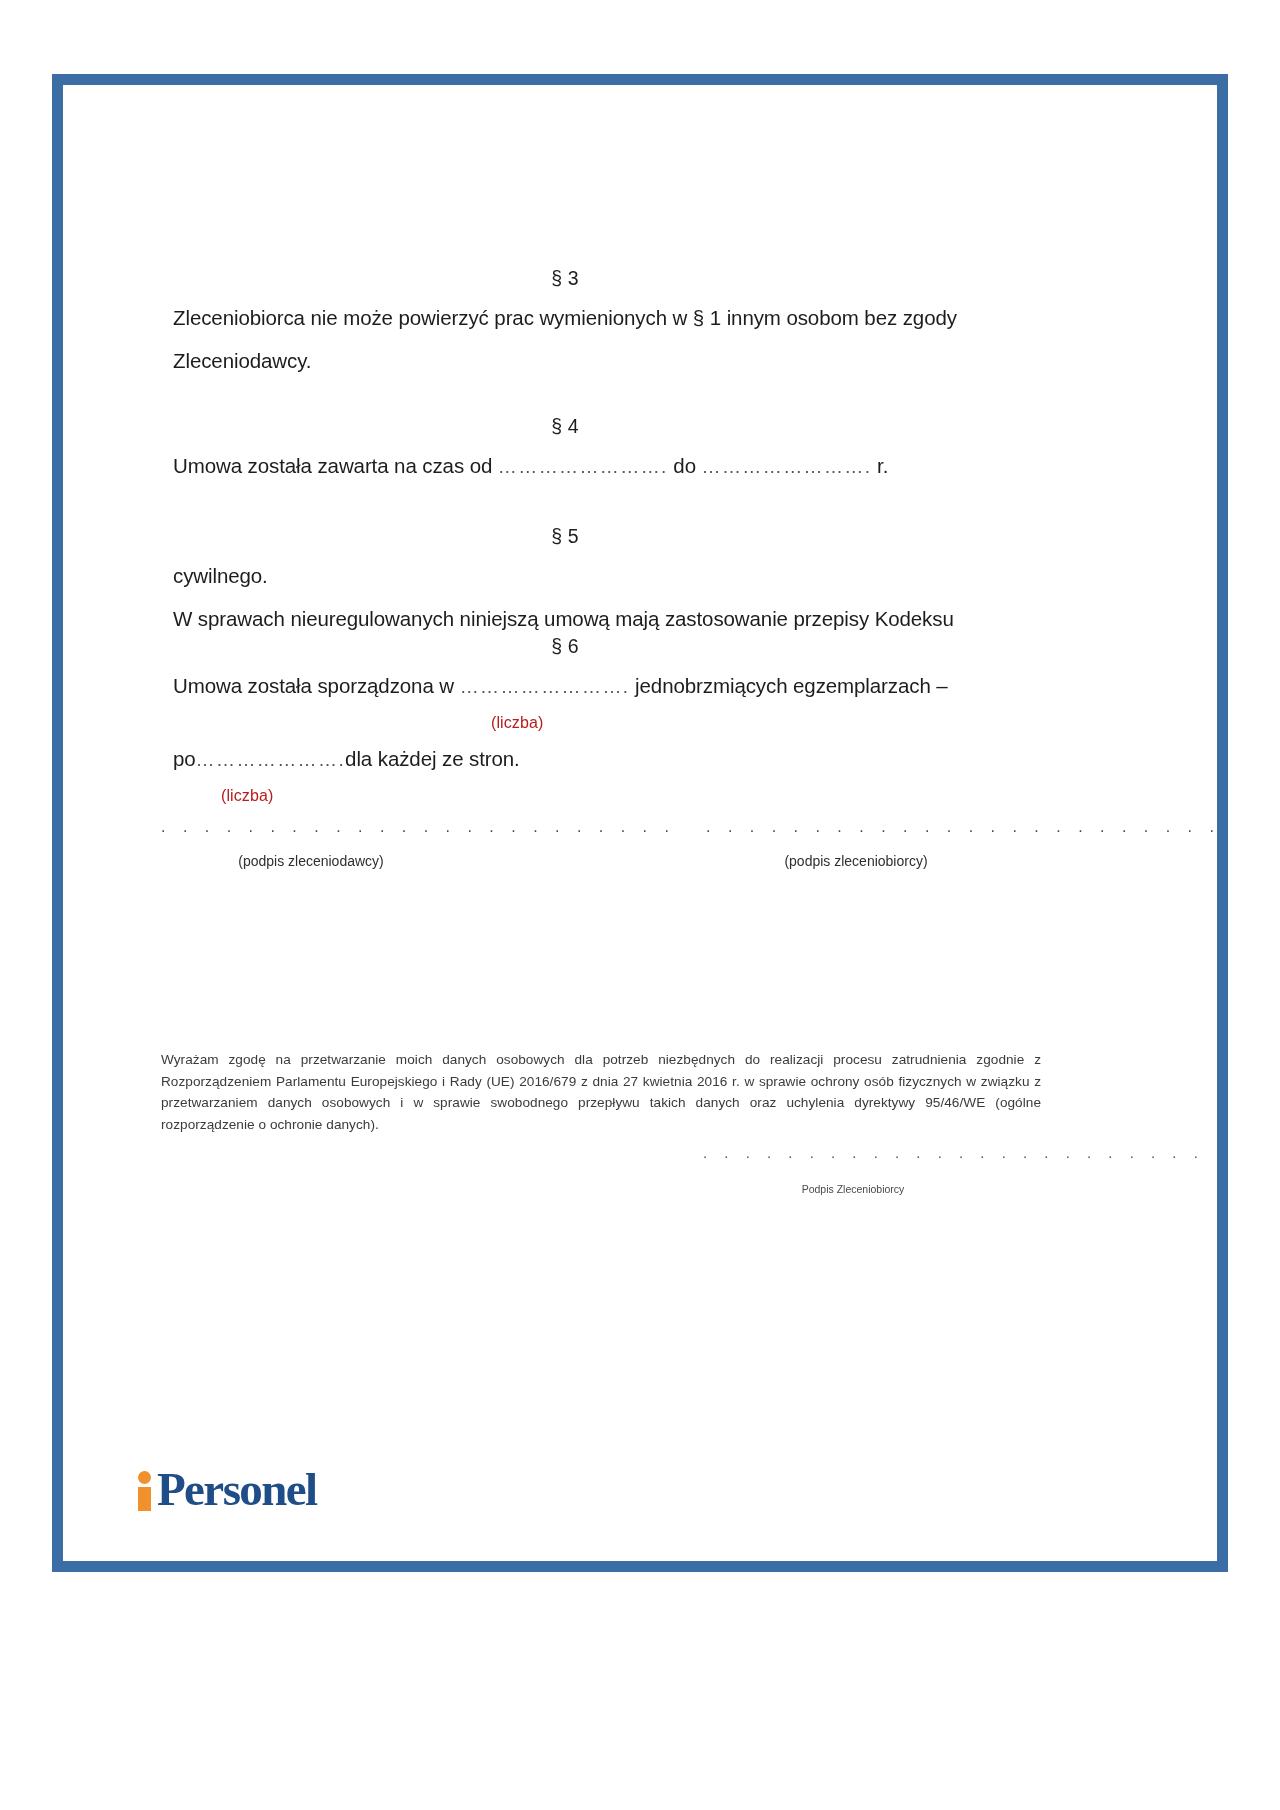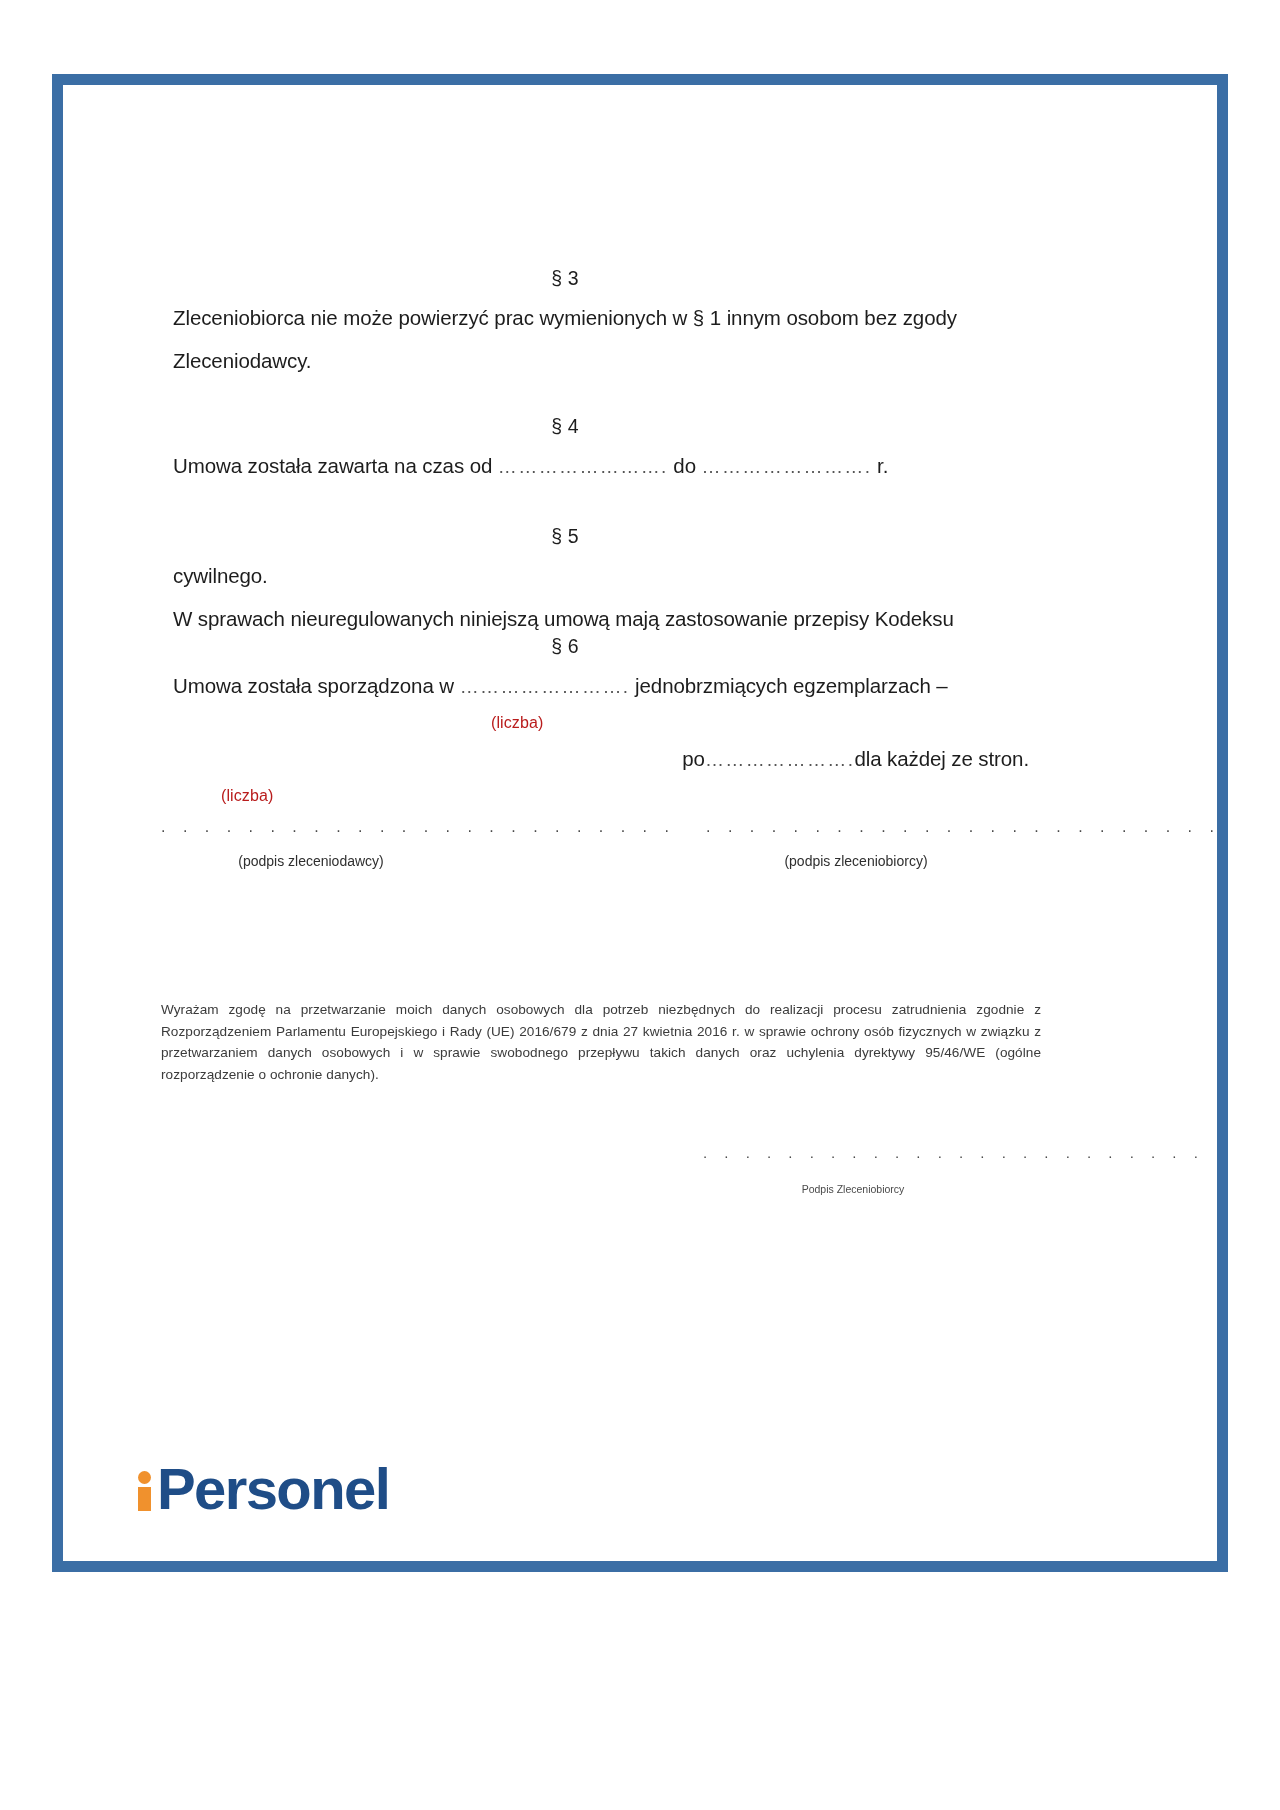--- a/index.html
+++ b/index.html
@@ -79,21 +79,21 @@
   
   #sec5 { top: 440px; }
 
   
   #sec6 { top: 550px; }
   #sec6 .hint-liczba-1 {
     display: block;
     margin-left: 330px;
     margin-top: 1px;
   }
-  #sec6 .po-line { margin-top: 11px; text-align: right; }
+  #sec6 .po-line { margin-top: 11px; }
   #sec6 .hint-liczba-2 {
     display: block;
     margin-left: 60px;
     margin-top: 1px;
   }
 
   
   #signature-row {
     position: absolute;
     left: 98px;
@@ -121,21 +121,21 @@
     font-size: 14px;
     color: #2f2f2f;
     margin-top: 18px;
     letter-spacing: 0px;
   }
 
   
   #consent {
     position: absolute;
     left: 98px;
-    top: 914px;
+    top: 964px;
     width: 880px;
     text-align: justify;
     font-size: 13.6px;
     line-height: 21.5px;
     color: #3b3b3b;
     letter-spacing: 0.05px;
   }
 
   
   #consent-signature {
@@ -182,23 +182,23 @@
   }
   #logo .mark .stem {
     position: absolute;
     top: 20px;
     left: 3px;
     width: 13px;
     height: 24px;
     background: #f0912d;
   }
   #logo .wordmark {
-    font-family: Liberation Sans, sans-serif;
+    font-family: Liberation Serif, serif;
     font-weight: bold;
-    font-size: 58px;
+    font-size: 47px;
     color: #1f4d87;
     letter-spacing: -1.6px;
     line-height: 44px;
   }
 </style>
 </head>
 <body>
 
 <div id="page-frame">
   <div id="sheet">

